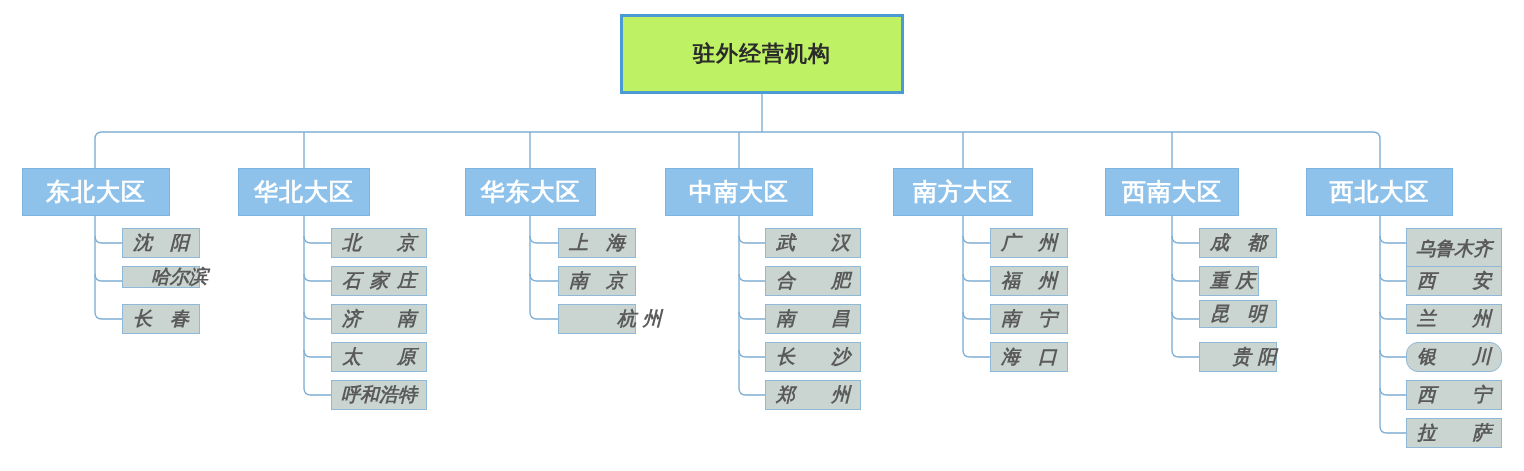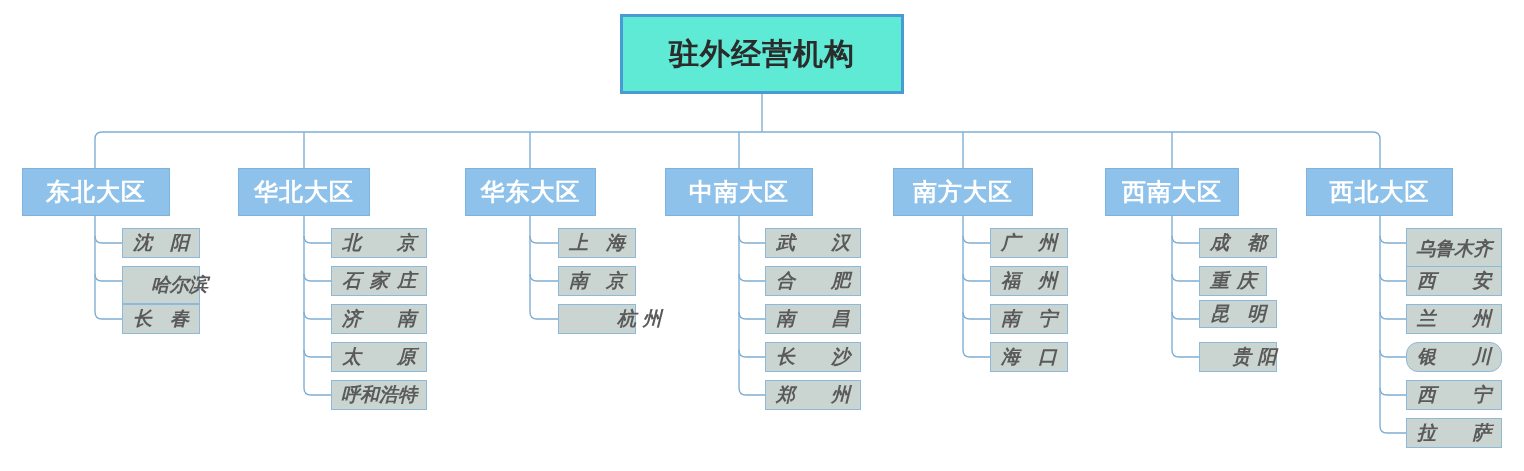--- a/index.html
+++ b/index.html
@@ -27,24 +27,24 @@
   }
   .node {
     position: absolute;
     box-sizing: border-box;
     display: flex;
     align-items: center;
     justify-content: center;
     white-space: nowrap;
   }
   .root-node {
-    background: #5eead4;
+    background: #bef264;
     border: 3px solid #4A9BD4;
     color: #2b2b2b;
-    font-size: 30px;
+    font-size: 22px;
     font-weight: bold;
     letter-spacing: 1px;
   }
   .region-node {
     background: #8EC2EA;
     border: 1px solid #7BB4E0;
     color: #ffffff;
     font-size: 24px;
     font-weight: bold;
     letter-spacing: 1px;
@@ -120,21 +120,21 @@
       <path d="M 1380 350 Q 1380 357 1387 357 L 1406 357" fill="none" stroke="#7FAFD4" stroke-width="1.4"></path>
       <path d="M 1380 388 Q 1380 395 1387 395 L 1406 395" fill="none" stroke="#7FAFD4" stroke-width="1.4"></path>
       <path d="M 1380 426 Q 1380 433 1387 433 L 1406 433" fill="none" stroke="#7FAFD4" stroke-width="1.4"></path>
     </svg>
   <div id="nodes-layer">
       <div class="node root-node" style="left: 620px; top: 14px; width: 284px; height: 80px;">驻外经营机构</div>
       <div class="node region-node" style="left: 22px; top: 168px; width: 148px; height: 48px;">东北大区</div>
       <div class="node city-node spread" style="left: 122px; top: 228px; width: 78px; height: 30px;">
         <span class="label">沈 阳</span>
       </div>
-      <div class="node city-node" style="left: 122px; top: 266px; width: 78px; height: 38px; padding-left: 28px;">
+      <div class="node city-node" style="left: 122px; top: 266px; width: 78px; height: 22px; padding-left: 28px;">
         <span class="label">哈尔滨</span>
       </div>
       <div class="node city-node spread" style="left: 122px; top: 304px; width: 78px; height: 30px;">
         <span class="label">长 春</span>
       </div>
       <div class="node region-node" style="left: 238px; top: 168px; width: 132px; height: 48px;">华北大区</div>
       <div class="node city-node spread" style="left: 331px; top: 228px; width: 96px; height: 30px;">
         <span class="label">北 京</span>
       </div>
       <div class="node city-node spread" style="left: 331px; top: 266px; width: 96px; height: 30px;">
@@ -185,21 +185,21 @@
       <div class="node city-node spread" style="left: 990px; top: 304px; width: 78px; height: 30px;">
         <span class="label">南 宁</span>
       </div>
       <div class="node city-node spread" style="left: 990px; top: 342px; width: 78px; height: 30px;">
         <span class="label">海 口</span>
       </div>
       <div class="node region-node" style="left: 1105px; top: 168px; width: 134px; height: 48px;">西南大区</div>
       <div class="node city-node spread" style="left: 1199px; top: 228px; width: 78px; height: 30px;">
         <span class="label">成 都</span>
       </div>
-      <div class="node city-node spread" style="left: 1199px; top: 266px; width: 68px; height: 30px;">
+      <div class="node city-node spread" style="left: 1199px; top: 266px; width: 60px; height: 30px;">
         <span class="label">重 庆</span>
       </div>
       <div class="node city-node spread" style="left: 1199px; top: 300px; width: 78px; height: 28px; align-items: center;">
         <span class="label">昆 明</span>
       </div>
       <div class="node city-node spread" style="left: 1199px; top: 342px; width: 78px; height: 30px; padding-left: 22px;">
         <span class="label">贵 阳</span>
       </div>
       <div class="node region-node" style="left: 1306px; top: 168px; width: 147px; height: 48px;">西北大区</div>
       <div class="node city-node" style="left: 1406px; top: 228px; width: 96px; height: 42px;">

